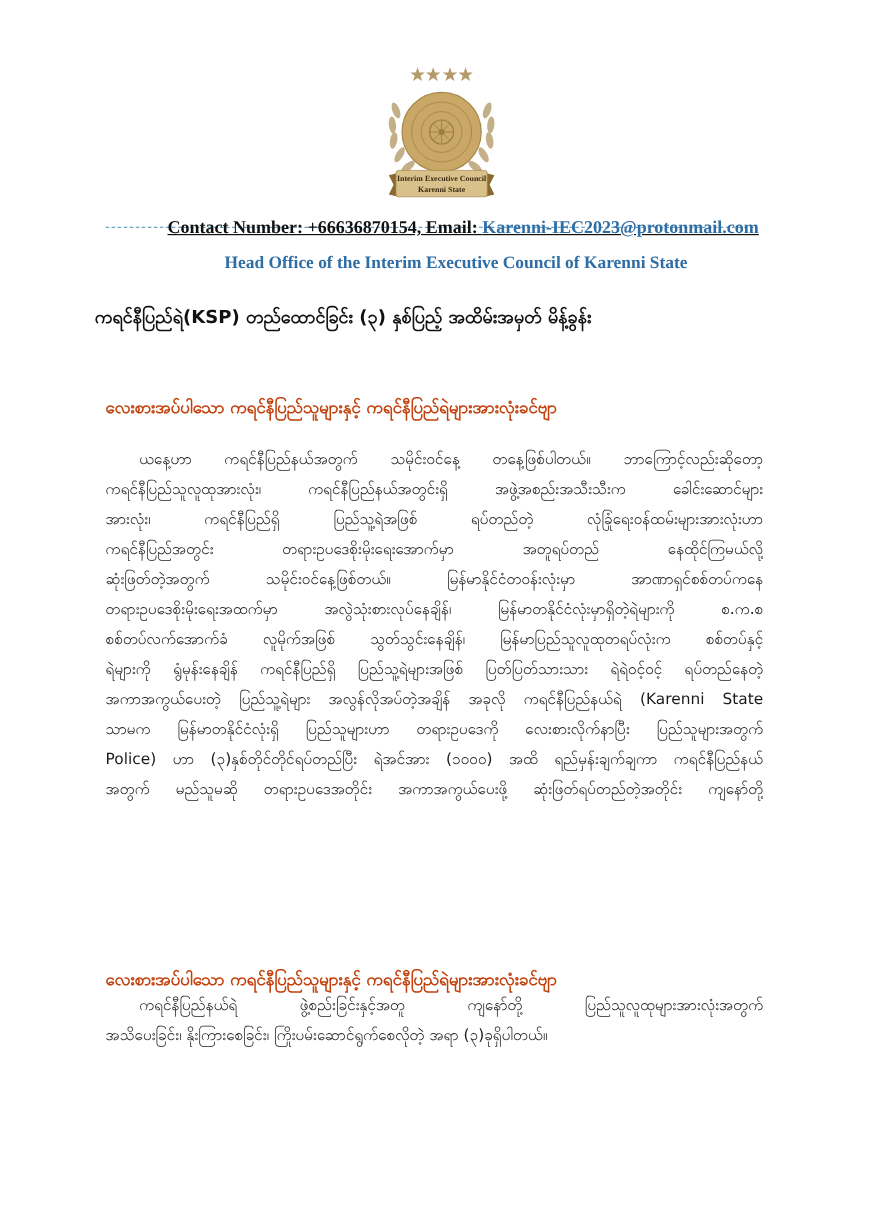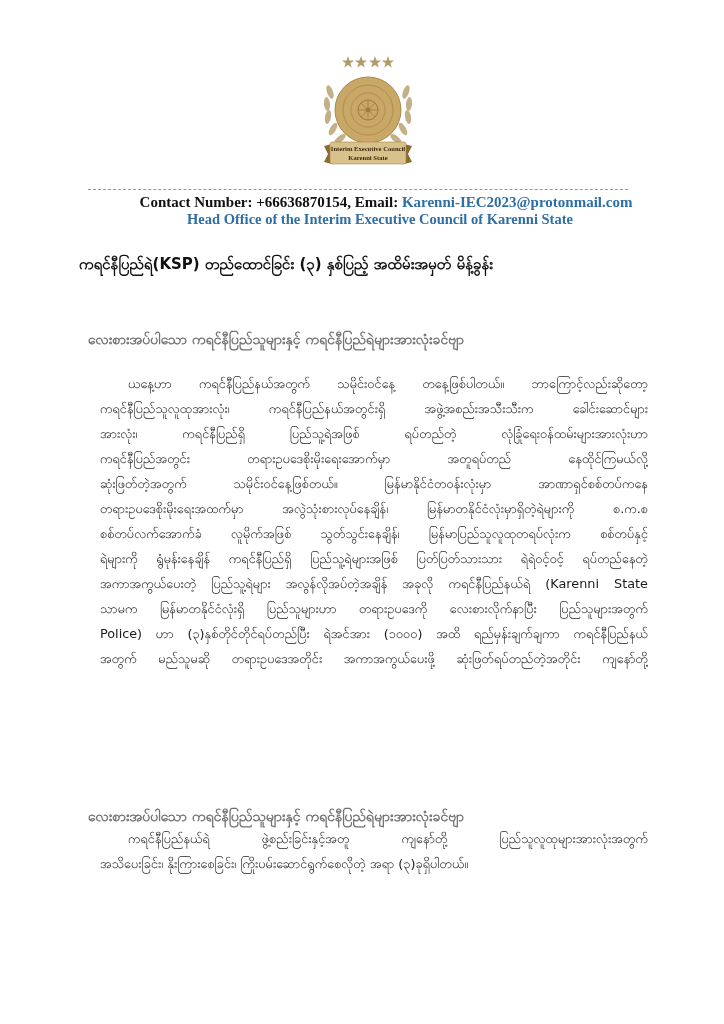--- a/index.html
+++ b/index.html
@@ -11,33 +11,33 @@
     .logo { position: absolute; left: 318px; top: 52px; width: 100px; height: 120px; }
     .logo svg { width: 100px; height: 120px; }
 
     
     .divider { position: absolute; left: 88px; top: 189px; width: 540px; height: 0;
                border-top: 1.5px dashed #6fa3c4; }
 
     
     .contact { position: absolute; left: 0; width: 724px; text-align: center;
                font-family: "Liberation Serif", serif; font-weight: bold; }
-    .contact-1 { top: 194px; font-size: 15px; color: #111; padding-left: 48px; box-sizing: border-box; }
+    .contact-1 { top: 182px; font-size: 15px; color: #111; padding-left: 48px; box-sizing: border-box; text-decoration: underline; }
     .contact-1 .email { color: #2f6ea5; }
     .contact-2 { top: 211px; font-size: 14.5px; color: #2f6ea5; padding-left: 36px; box-sizing: border-box; }
 
     
     .doc-title { position: absolute; left: 0; top: 254px; width: 572px; text-align: center;
                  font-size: 15px; font-weight: bold; color: #111; }
 
-    .heading { position: absolute; left: 88px; font-size: 14px; font-weight: bold; color: #737373; }
+    .heading { position: absolute; left: 88px; font-size: 14px; font-weight: bold; color: #c2410c; }
     .heading-1 { top: 330px; }
     .heading-2 { top: 807px; }
 
-    .para { position: absolute; left: 100px; width: 548px; font-size: 12.8px; line-height: 25px; color: #1a1a1a; }
+    .para { position: absolute; left: 88px; width: 548px; font-size: 12.8px; line-height: 25px; color: #1a1a1a; }
     .para .line { display: block; white-space: nowrap; text-align: justify; text-align-last: justify; height: 25px; overflow: hidden; }
     .para .line.last { text-align-last: left; }
     .para .line.indent { padding-left: 28px; }
     .para-1 { top: 371px; }
     .para-2 { top: 826px; }
   </style>
 </head>
 <body>
 
 <div class="page">

